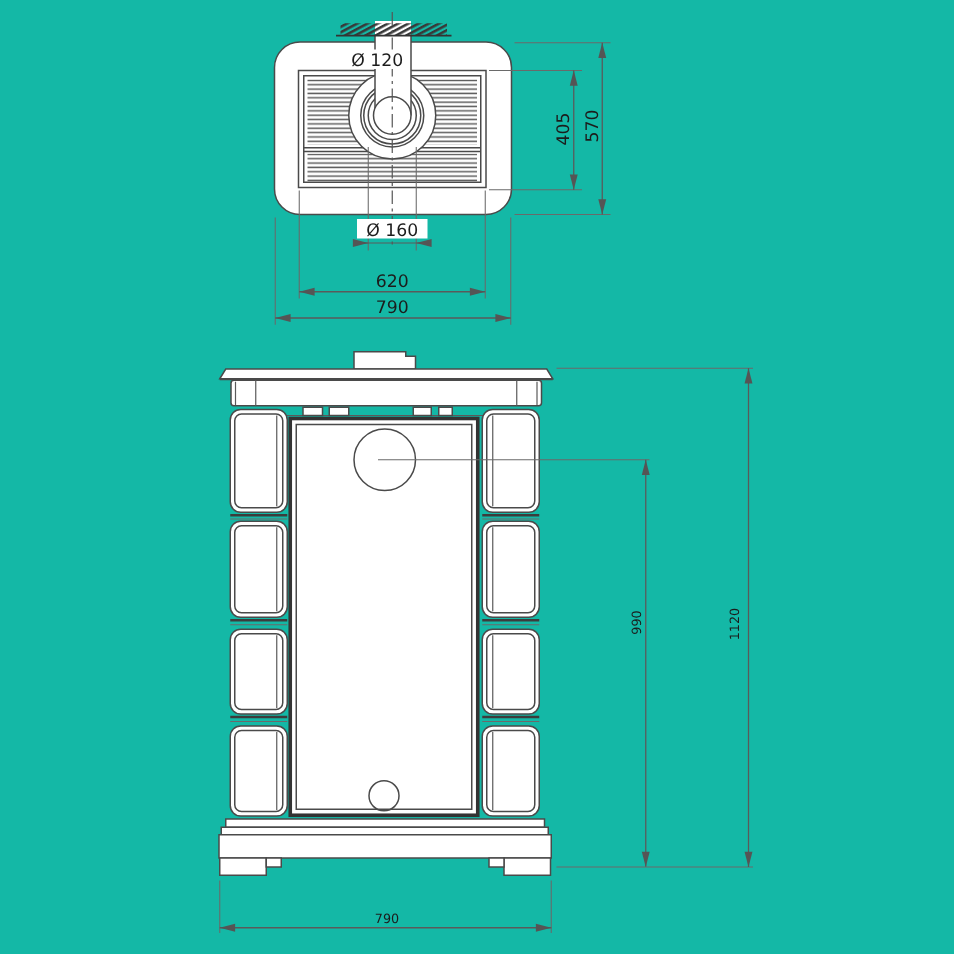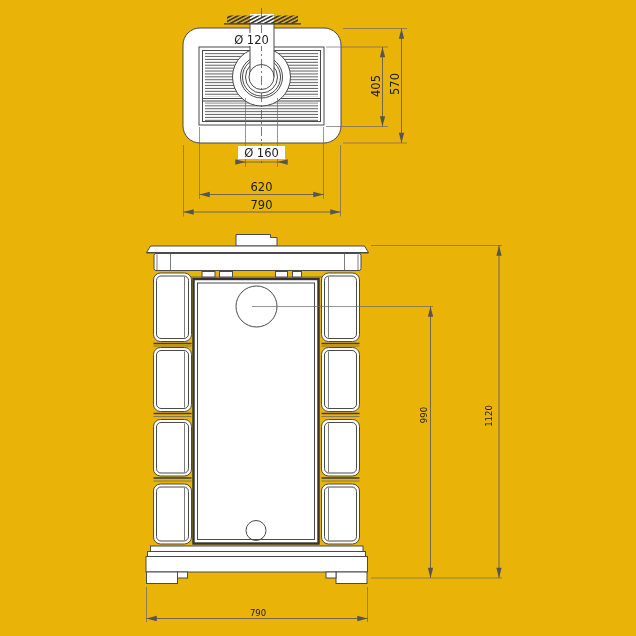--- a/index.html
+++ b/index.html
@@ -1,16 +1,16 @@
 <!DOCTYPE html>
 <html><head>
 <meta charset="utf-8">
 <style>
   html,body { margin:0; padding:0; background:#ffffff; }
-  .stage { position:relative; width:636px; height:636px; background:#eab308; overflow:hidden;
+  .stage { position:relative; width:636px; height:636px; background:#14b8a6; overflow:hidden;
            font-family:"DejaVu Sans", sans-serif; }
   svg { display:block; }
   .ln   { fill:none; stroke:#4a4a4a; stroke-width:1; }
   .lnw  { fill:#ffffff; stroke:#4a4a4a; stroke-width:1; }
   .lnd  { fill:#ffffff; stroke:#333333; stroke-width:2.4; }
   .thin { fill:none; stroke:#5a5a5a; stroke-width:0.8; }
   .ext  { fill:none; stroke:#6a6a6a; stroke-width:0.7; }
   .dml  { fill:none; stroke:#5a5a5a; stroke-width:0.85;
           marker-start:url(#arr); marker-end:url(#arr); }
   .dmle { fill:none; stroke:#5a5a5a; stroke-width:0.85; marker-end:url(#arr); }

